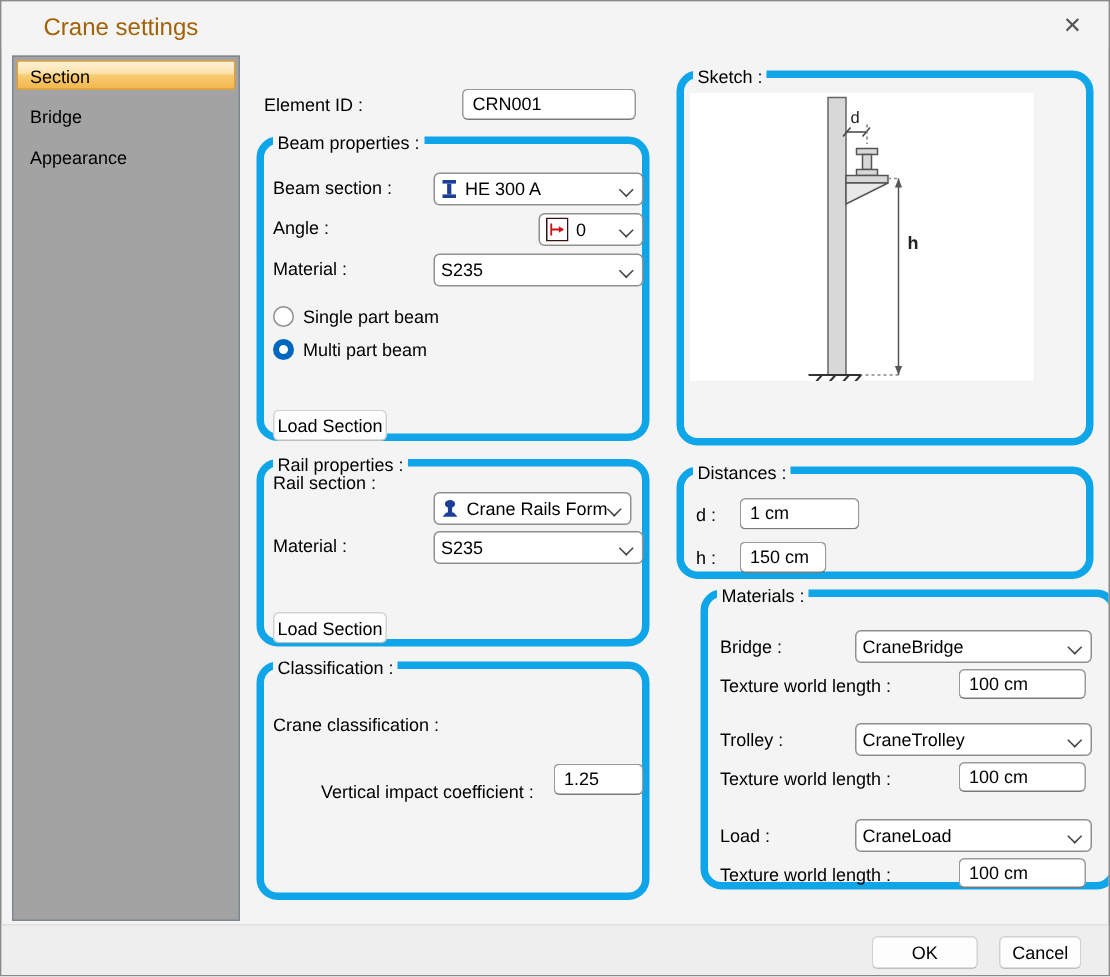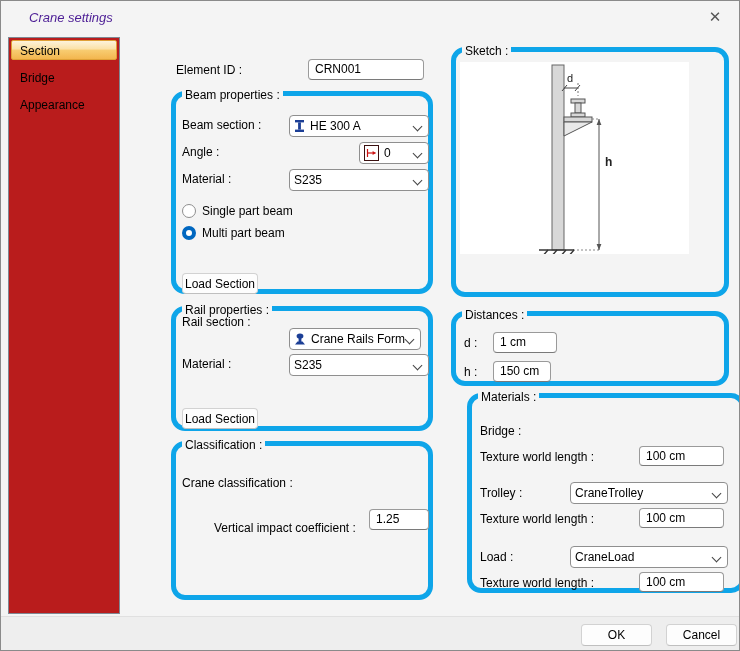--- a/index.html
+++ b/index.html
@@ -4,28 +4,28 @@
 <style>
   * { margin:0; padding:0; box-sizing:border-box; }
   html,body { width:740px; height:651px; }
   body { font-family:"Liberation Sans","DejaVu Sans",sans-serif; font-size:12px; color:#000; }
 
   .dialog { position:relative; width:740px; height:651px; background:#f4f4f4;
             border:1px solid #8a8a8a; overflow:hidden; }
 
   
   .titlebar { position:absolute; left:0; top:0; width:100%; height:32px; background:#f4f4f4; }
-  .title { position:absolute; left:28px; top:9px; font-size:13px; color:#4c1d95;font-style:italic; }
+  .title { position:absolute; left:28px; top:9px; font-size:16px; color:#a16207; }
   .close-btn { position:absolute; right:10px; top:4px; width:28px; height:24px;
                display:flex; align-items:center; justify-content:center;
                color:#555; font-size:15px; cursor:pointer; }
 
   
-  .sidebar { position:absolute; left:7px; top:36px; width:112px; height:577px;
-             background:#b91c1c; border:1px solid #7f8792; padding:2px; }
+  .sidebar { position:absolute; left:7px; top:36px; width:152px; height:577px;
+             background:#a3a3a3; border:1px solid #7f8792; padding:2px; }
   .side-item { position:relative; height:20px; line-height:20px; padding-left:8px;
                margin-bottom:7px; border-radius:2px; border:1px solid transparent; cursor:pointer; }
   .side-item.selected {
       background:linear-gradient(180deg,#fdf3da 0%,#fbe1a6 45%,#f8cd72 50%,#f3b64f 100%);
       border:1px solid #dfa036; }
 
   
   .group { position:absolute; border:5px solid #0ea5e9; border-radius:14px; }
   .group-title { position:absolute; left:6px; top:-8px; background:#f4f4f4; padding:0 3px; }
 
@@ -207,29 +207,33 @@
           <line x1="106" y1="188" x2="99" y2="196"></line>
           <line x1="114" y1="188" x2="107" y2="196"></line>
         </g>
       </svg>
     </div>
   </div>
 
   <div class="group" style="left:450px; top:310px; width:278px; height:75px;">
     <div class="group-title">Distances :</div>
     <div class="lbl" style="left:8px; top:20px;">d :</div>
-    <div class="txt" style="left:37px; top:16px; width:64px;">1 cm</div>
+    <div class="txt" style="left:37px; top:16px; width:80px;">1 cm</div>
     <div class="lbl" style="left:8px; top:49px;">h :</div>
     <div class="txt" style="left:37px; top:45px; width:58px;">150 cm</div>
   </div>
 
   <div class="group" style="left:450px; top:392px; width:278px; height:200px;margin-left:16px;">
     <div class="group-title">Materials :</div>
 
     <div class="lbl" style="left:8px; top:26px;">Bridge :</div>
+    <div class="combo" style="left:98px; top:22px; width:158px;">
+      <span class="val">CraneBridge</span>
+      <span class="chev"></span>
+    </div>
     <div class="lbl" style="left:8px; top:52px;">Texture world length :</div>
     <div class="txt" style="left:167px; top:48px; width:85px; height:20px; line-height:18px;">100 cm</div>
 
     <div class="lbl" style="left:8px; top:88px;">Trolley :</div>
     <div class="combo" style="left:98px; top:84px; width:158px;">
       <span class="val">CraneTrolley</span>
       <span class="chev"></span>
     </div>
     <div class="lbl" style="left:8px; top:114px;">Texture world length :</div>
     <div class="txt" style="left:167px; top:110px; width:85px; height:20px; line-height:18px;">100 cm</div>
@@ -238,15 +242,15 @@
     <div class="combo" style="left:98px; top:148px; width:158px;">
       <span class="val">CraneLoad</span>
       <span class="chev"></span>
     </div>
     <div class="lbl" style="left:8px; top:178px;">Texture world length :</div>
     <div class="txt" style="left:167px; top:174px; width:85px; height:20px; line-height:18px;">100 cm</div>
   </div>
 
   <div class="footer"></div>
   <div class="btn" style="left:580px; top:623px; width:71px; height:22px;">OK</div>
-  <div class="btn" style="left:665px; top:623px; width:71px; height:22px;">Cancel</div>
+  <div class="btn" style="left:665px; top:623px; width:55px; height:22px;">Cancel</div>
 
 </div>
 
 </body></html>

